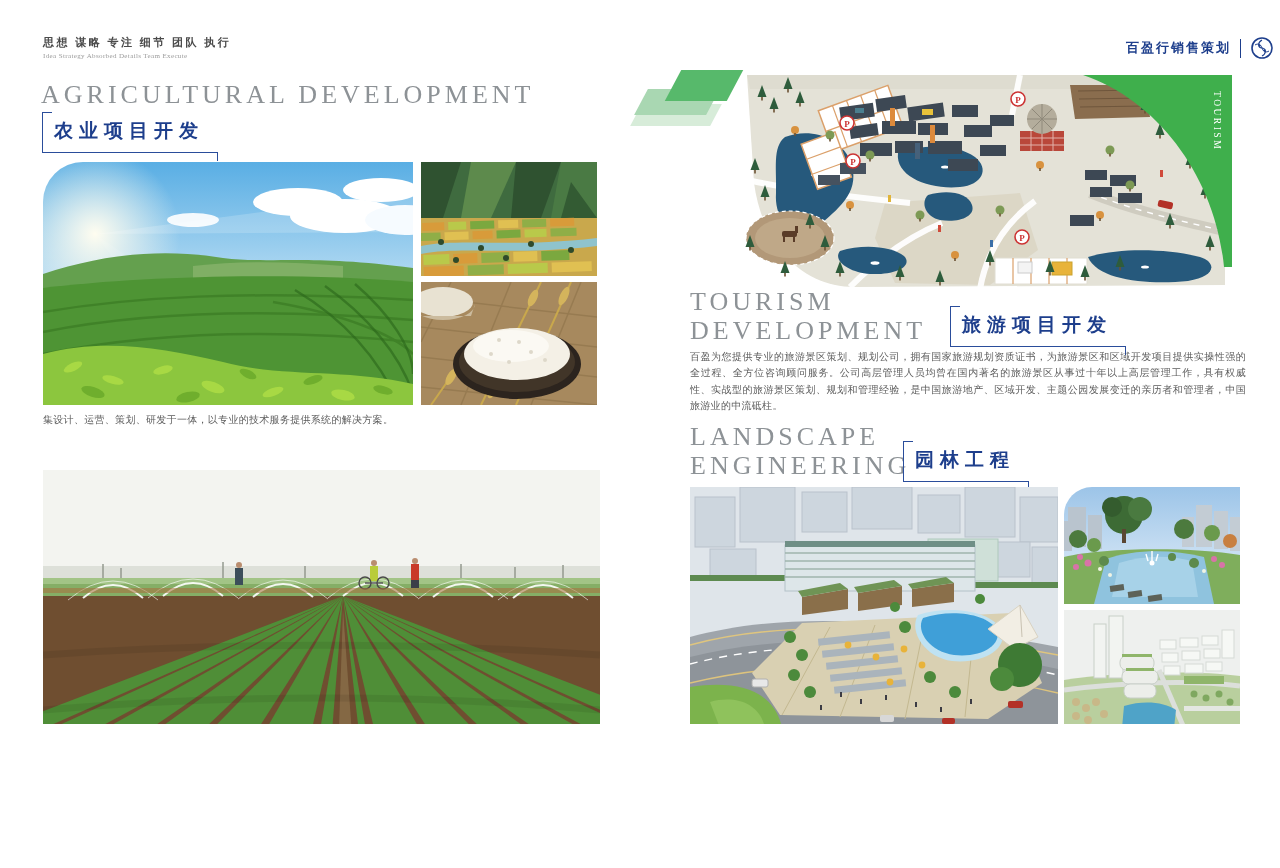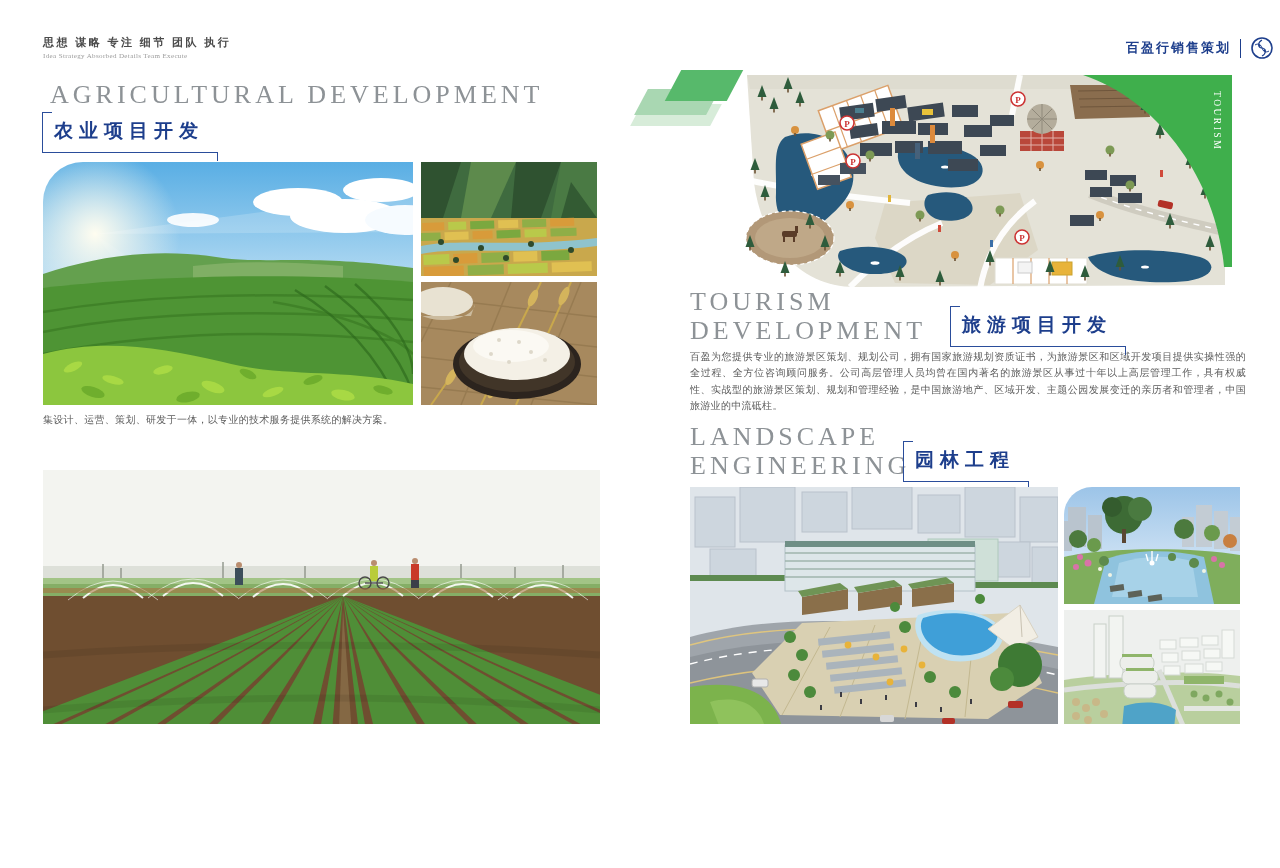--- a/index.html
+++ b/index.html
@@ -43,21 +43,21 @@
     <span class="brand-divider"></span>
     <svg width="24" height="24" viewBox="0 0 24 24">
       <circle cx="12" cy="12" r="10" fill="none" stroke="#1d3e8c" stroke-width="1.6"></circle>
       <path d="M12 4 C7.5 6.5 7.5 11.5 12 12 C16.5 12.5 16.5 17.5 12 20" fill="none" stroke="#1d3e8c" stroke-width="1.1"></path>
       <path d="M5 9 C8 7 11 8.5 12 12 C13 15.5 16 17 19 15" fill="none" stroke="#1d3e8c" stroke-width="1"></path>
       <circle cx="9.6" cy="9.6" r="1.1" fill="#1d3e8c"></circle>
         <circle cx="14.4" cy="14.4" r="1.1" fill="#1d3e8c"></circle>
     </svg>
   </div>
 
-  <div class="abs en-title" style="left:50px;top:80px;">AGRICULTURAL DEVELOPMENT</div>
+  <div class="abs en-title" style="left:41px;top:80px;">AGRICULTURAL DEVELOPMENT</div>
 
   <div class="abs" style="left:42px;top:112px;">
     <span class="cn-title">农业项目开发</span>
   </div>
 
   <div class="abs photo" style="left:43px;top:162px;width:370px;height:243px;border-radius:40px 0 0 0;">
     <svg width="370" height="243" viewBox="0 0 370 243">
       <defs>
         <linearGradient id="teasky" x1="0" y1="0" x2="0" y2="1">
           <stop offset="0" stop-color="#59aee4"></stop>

